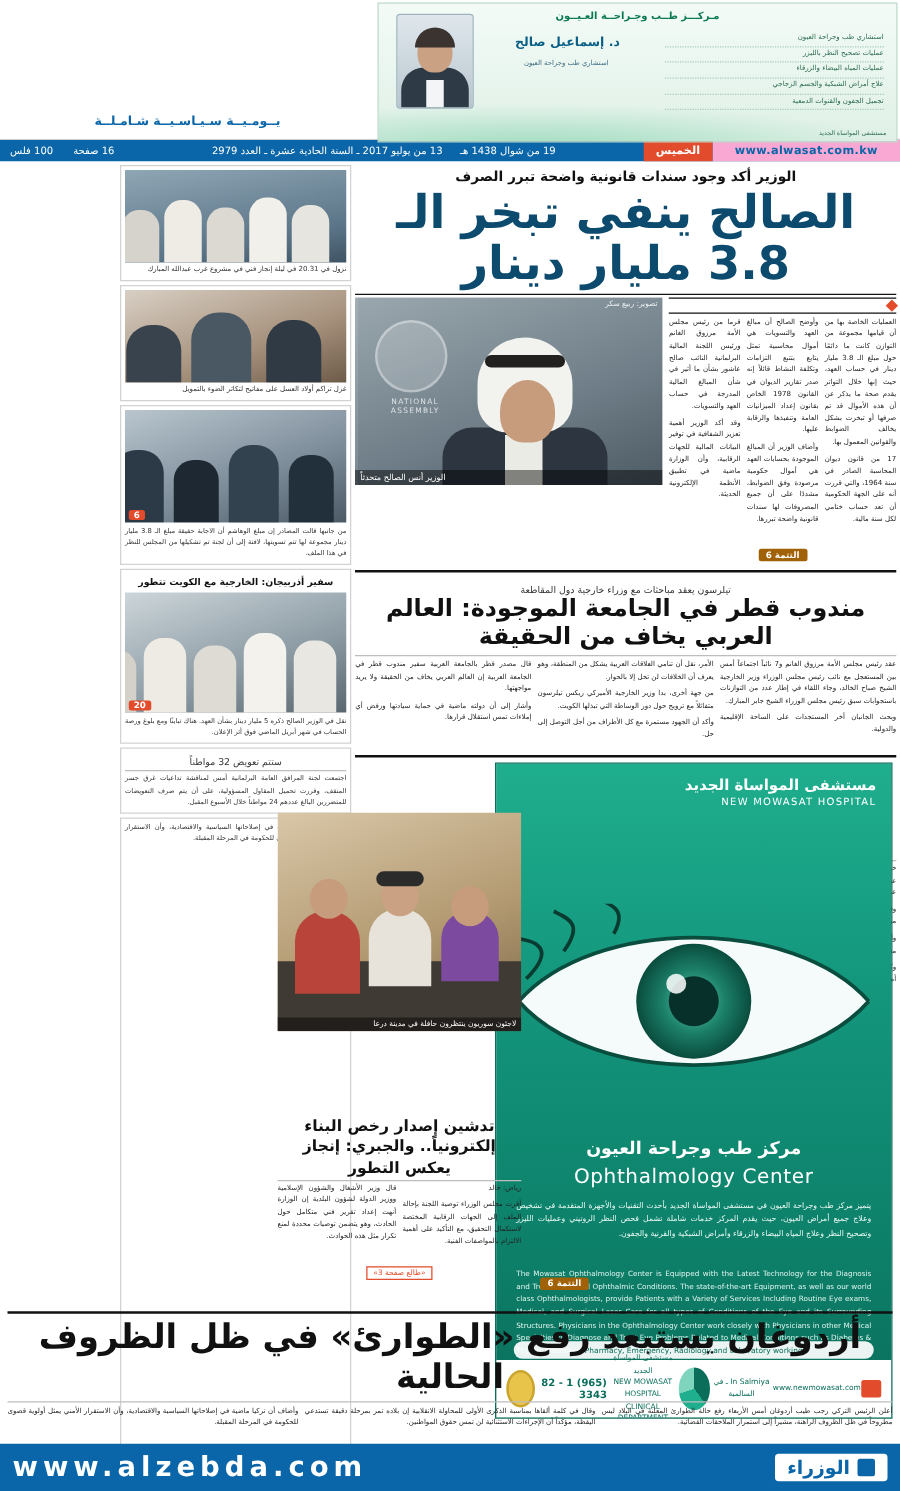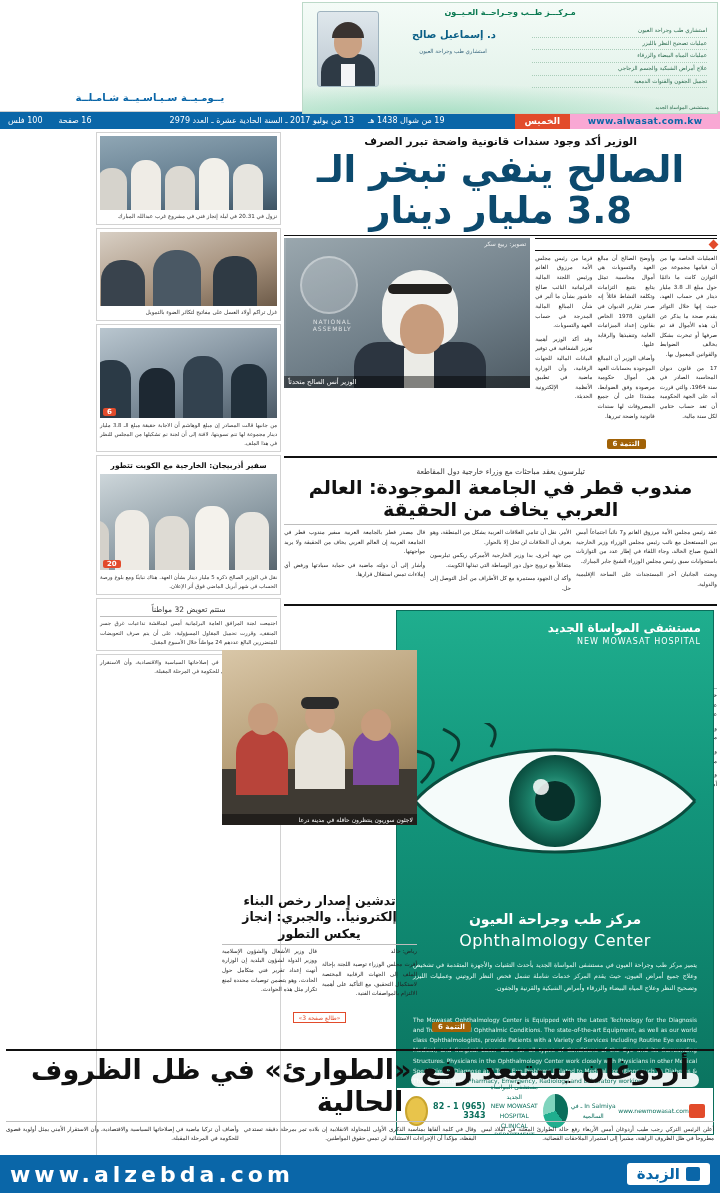--- a/index.html
+++ b/index.html
@@ -563,18 +563,18 @@
         <div style="text-align:center;">
           <span class="more-btn">التتمة 6</span>
         </div>
       </div>
     </div>
   </div>
 
   <div class="footer">
     <div class="brand">
       <span class="sq"></span>
-      <span>الزبدة</span>
+      <span>الوزراء</span>
     </div>
     <div class="url">www.alzebda.com</div>
   </div>
 
 </div>
 
 </body></html>

